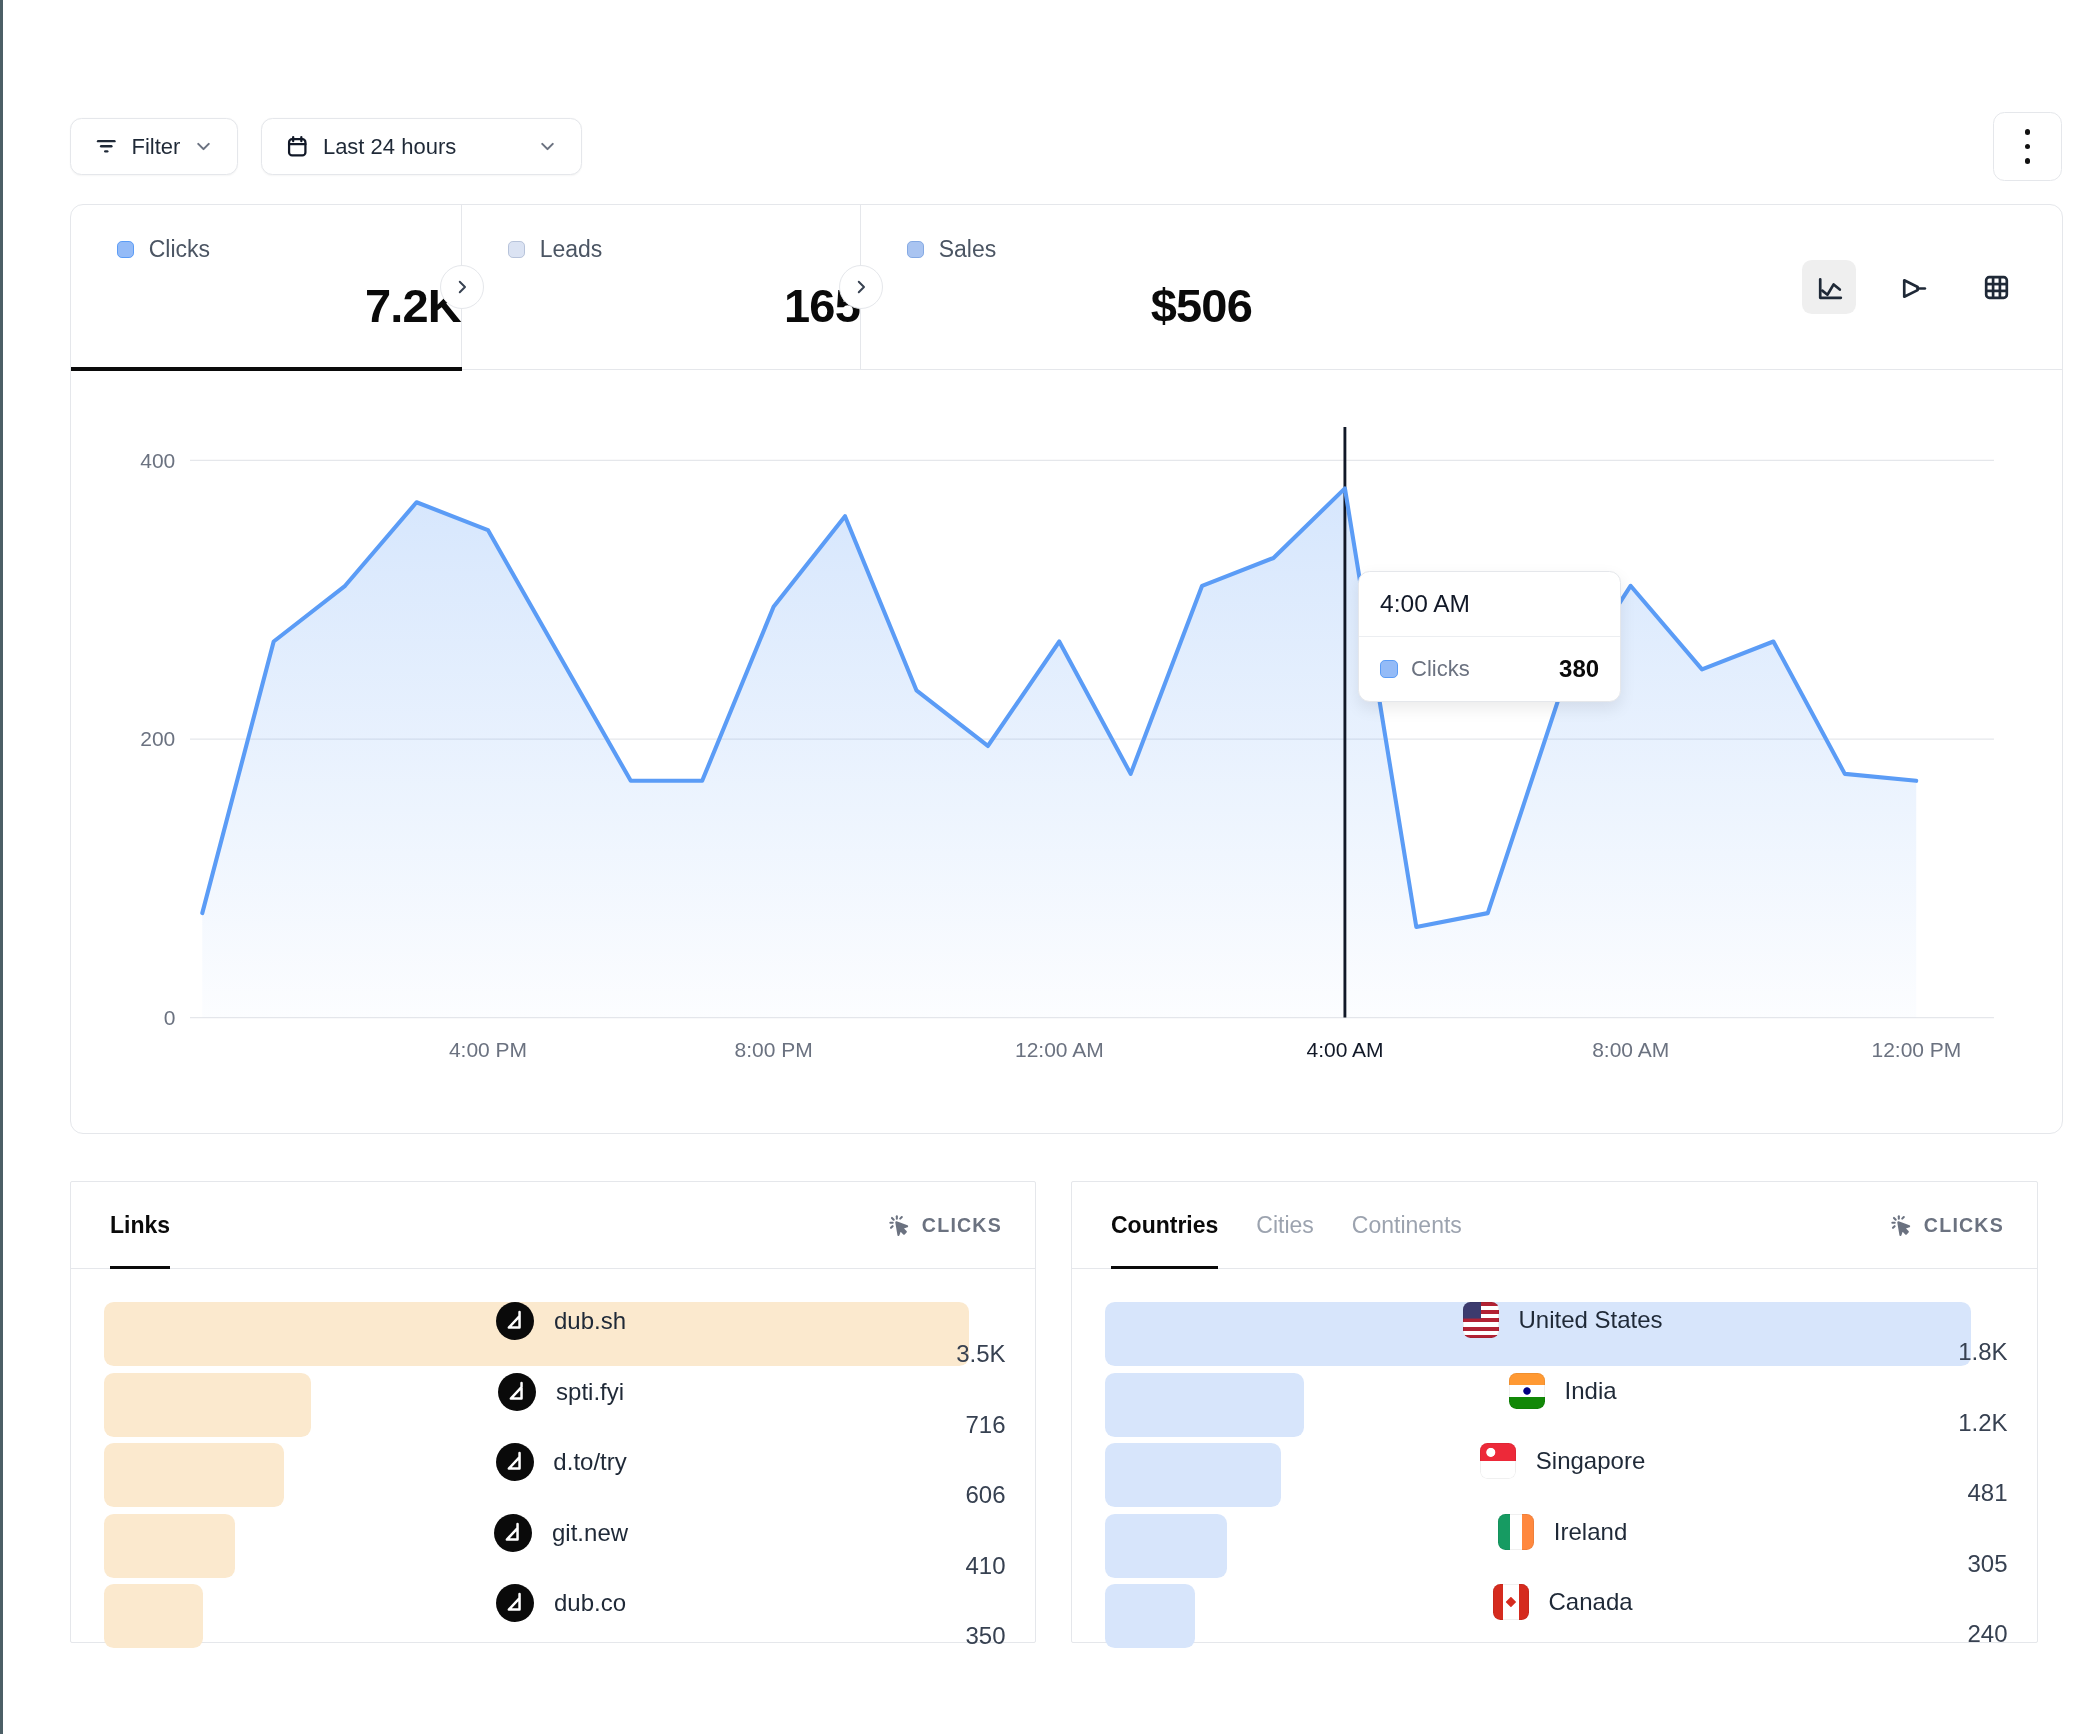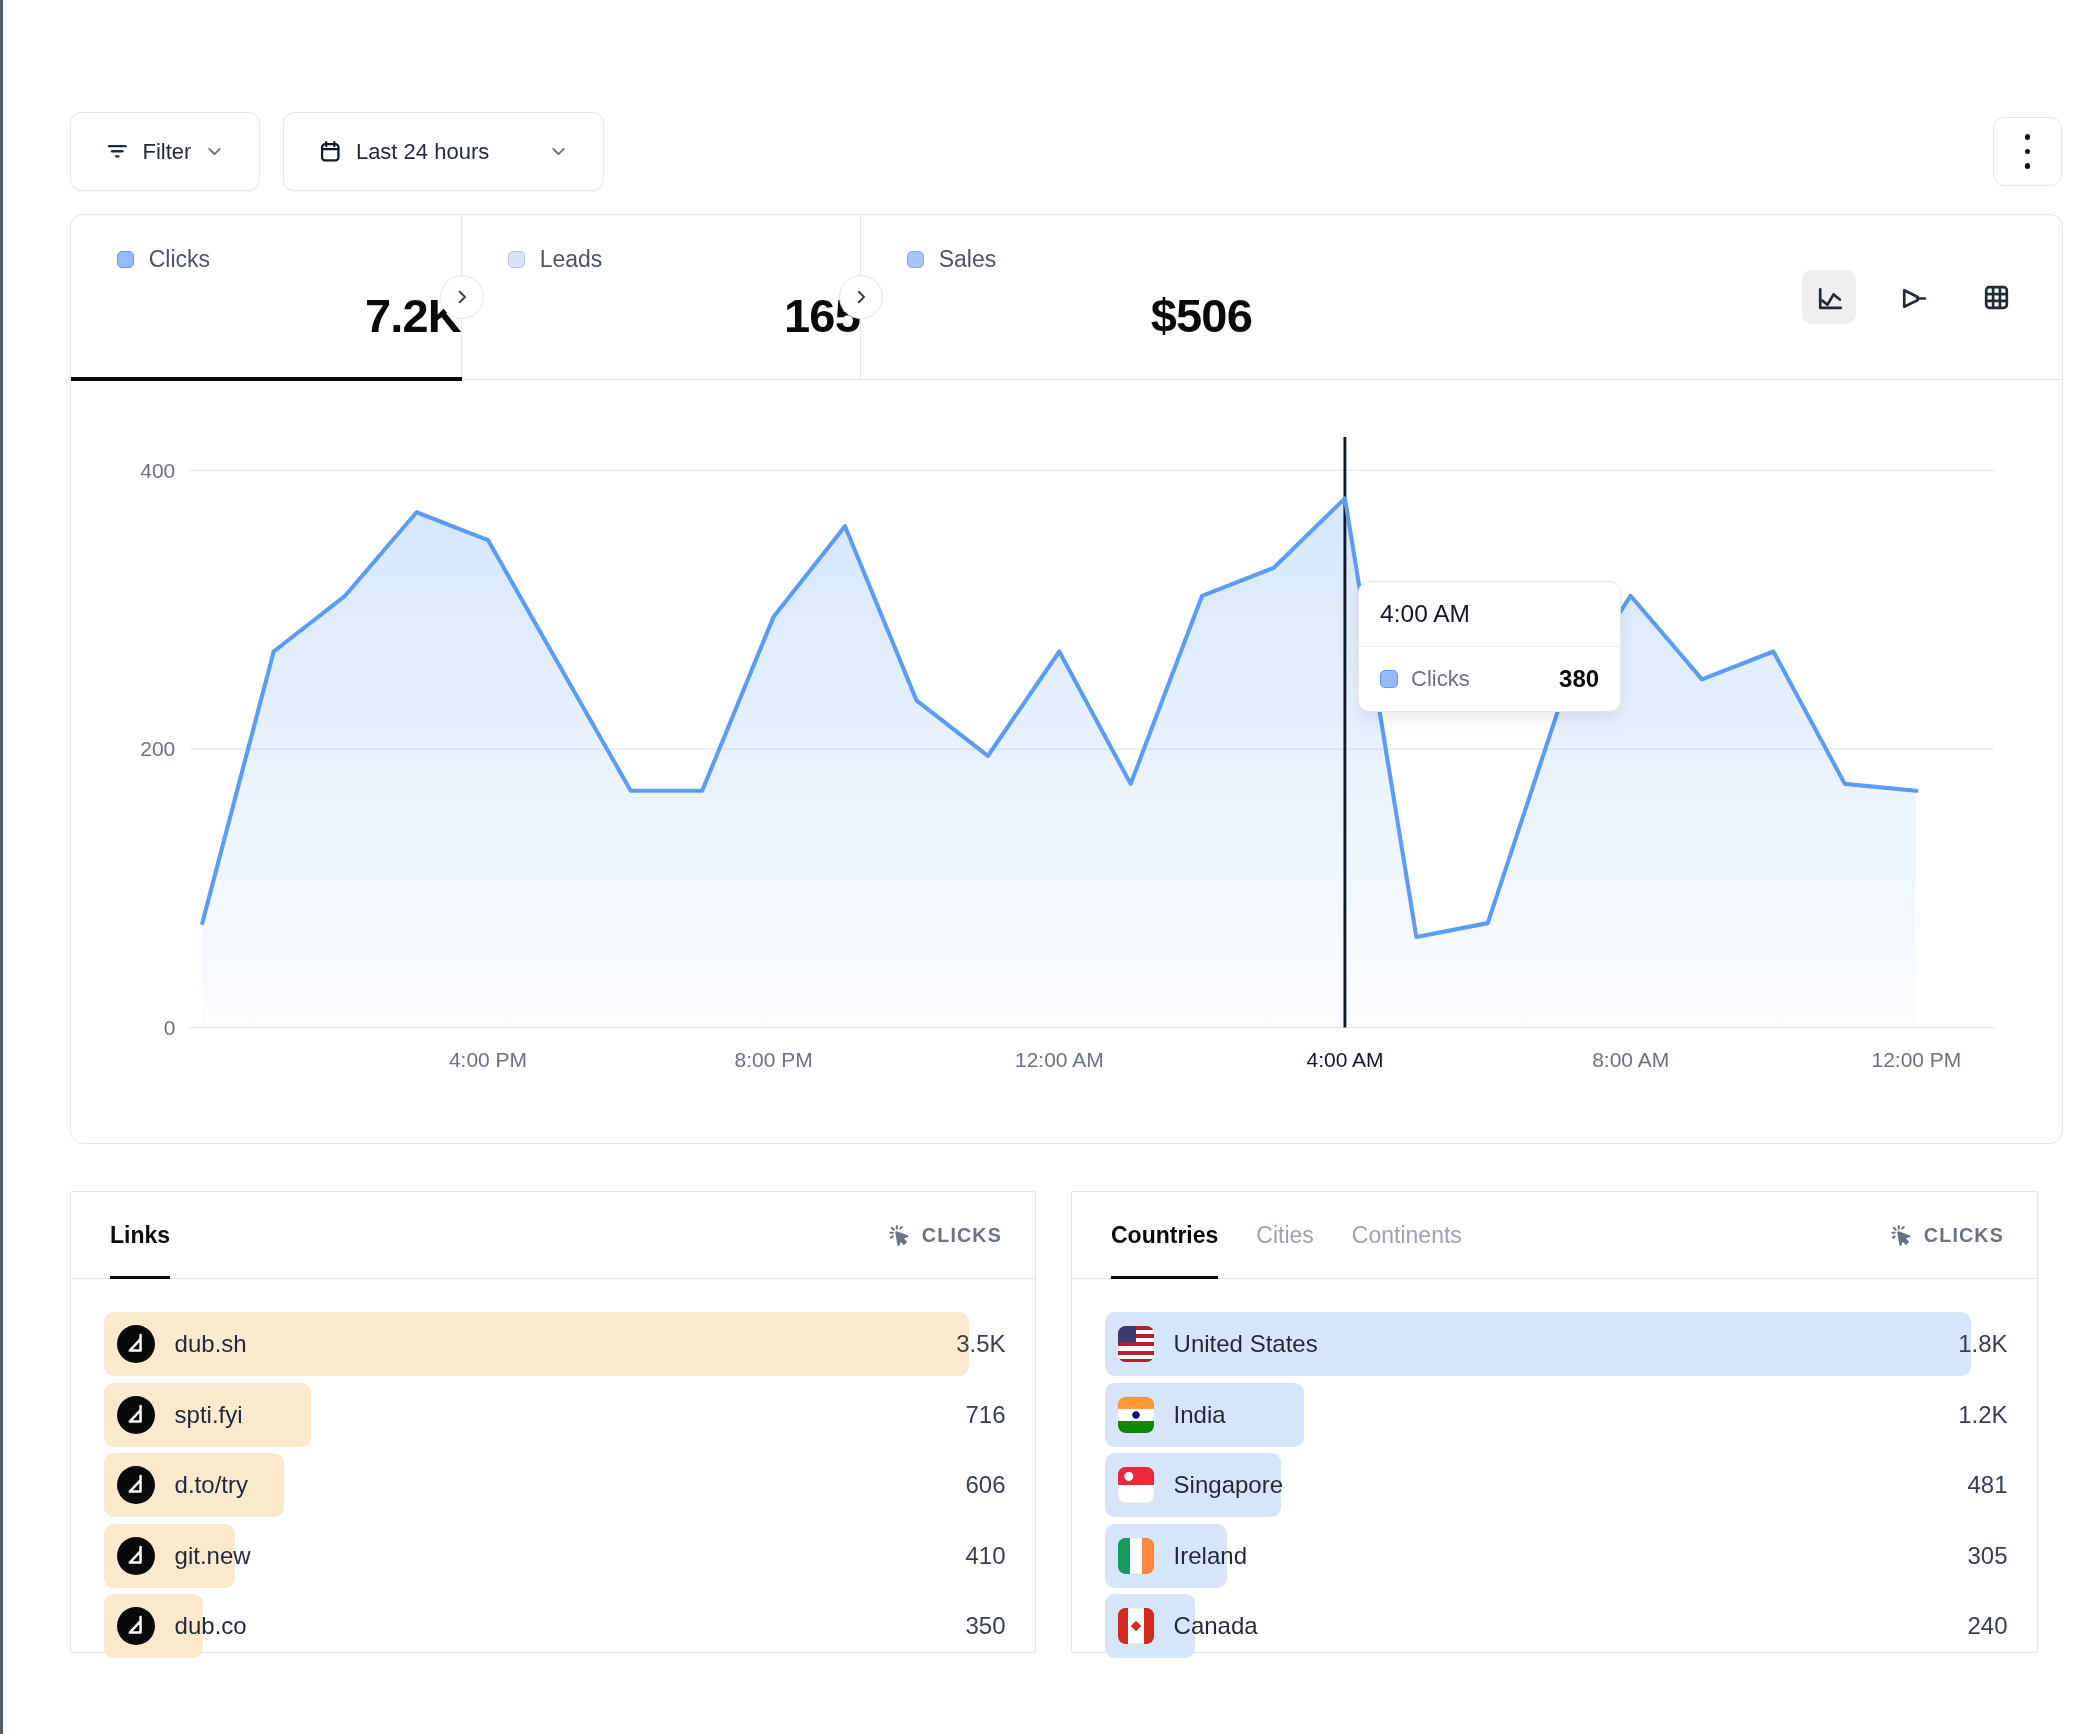--- a/index.html
+++ b/index.html
@@ -10,21 +10,21 @@
     color:#111827; overflow:hidden;
   }
   .edge-stripe { position:absolute; left:0; top:0; bottom:0; width:2.5px; background:#4c5f66; }
   .page { padding:61px 34px 0 70px; width:2096px; }
 
   
   .page-title { font-size:36px; font-weight:800; letter-spacing:-0.4px; color:#0a0a0a; }
   .toolbar { margin-top:51px; display:flex; align-items:center; }
   .btn {
     display:flex; align-items:center; gap:13px; background:#fff;
-    border:1.2px solid #e5e7eb; border-radius:11.5px; height:79px; padding:0 34px;
+    border:1.2px solid #e5e7eb; border-radius:11.5px; height:57px; padding:0 23px;
     font-size:22px; font-weight:500; color:#1f2937; cursor:pointer;
     box-shadow:0 0.8px 1.6px rgba(0,0,0,0.04);
   }
   .btn + .btn { margin-left:23px; }
   .btn-date { width:321px; }
   .btn-date .spacer { flex:1; }
   .kebab-btn {
     margin-left:auto; width:69px; height:69px; border:1.2px solid #e5e7eb; border-radius:11.5px;
     background:#fff; display:flex; flex-direction:column; align-items:center; justify-content:center; gap:9px; cursor:pointer;
   }
@@ -82,21 +82,21 @@
   .panels { margin-top:47px; display:flex; gap:35px; width:1993px; padding-bottom:57px; }
   .panel { width:966px; border:1.2px solid #e5e7eb; border-radius:2px; background:#fff; height:462px; }
   .panel.right { width:967px; }
   .panel-header { height:87px; display:flex; align-items:stretch; padding:0 33px 0 39px; border-bottom:1.2px solid #e5e7eb; }
   .panel-tabs { display:flex; gap:38px; }
   .panel-tab { position:relative; display:flex; align-items:center; font-size:23px; color:#9ca3af; font-weight:500; cursor:pointer; }
   .panel-tab.active { color:#0a0a0a; font-weight:600; }
   .panel-tab.active::after { content:""; position:absolute; left:0; right:0; bottom:-0.8px; height:3.3px; background:#0a0a0a; }
   .panel-metric { margin-left:auto; display:flex; align-items:center; gap:9.8px; font-size:19.6px; font-weight:600; letter-spacing:1.2px; color:#6b7280; }
   .panel-body { padding:33px 29.5px 0 33px; }
-  .list-row { position:relative; height:64px; margin-bottom:6.5px; display:flex; align-items:center; cursor:pointer; }
+  .list-row { position:relative; height:64px; margin-bottom:6.5px; display:flex; align-items:center; cursor:pointer;flex-direction:column; }
   .list-bar { position:absolute; left:0; top:0; bottom:0; border-radius:9.8px; }
   .bar-peach { background:#fbe9ce; }
   .bar-blue  { background:#d7e5fb; }
   .row-content { position:relative; display:flex; align-items:center; gap:19.6px; padding-left:13px; z-index:1; }
   .row-label { font-size:24px; color:#1f2937; font-weight:500; }
   .row-value { margin-left:auto; font-size:24px; color:#374151; z-index:1; }
 
   .dub-ic { width:38px; height:38px; display:block; }
   .flag { width:36px; height:36px; border-radius:7.4px; position:relative; overflow:hidden; box-shadow:inset 0 0 0 0.8px rgba(0,0,0,0.08); }
   .flag-us { background:

